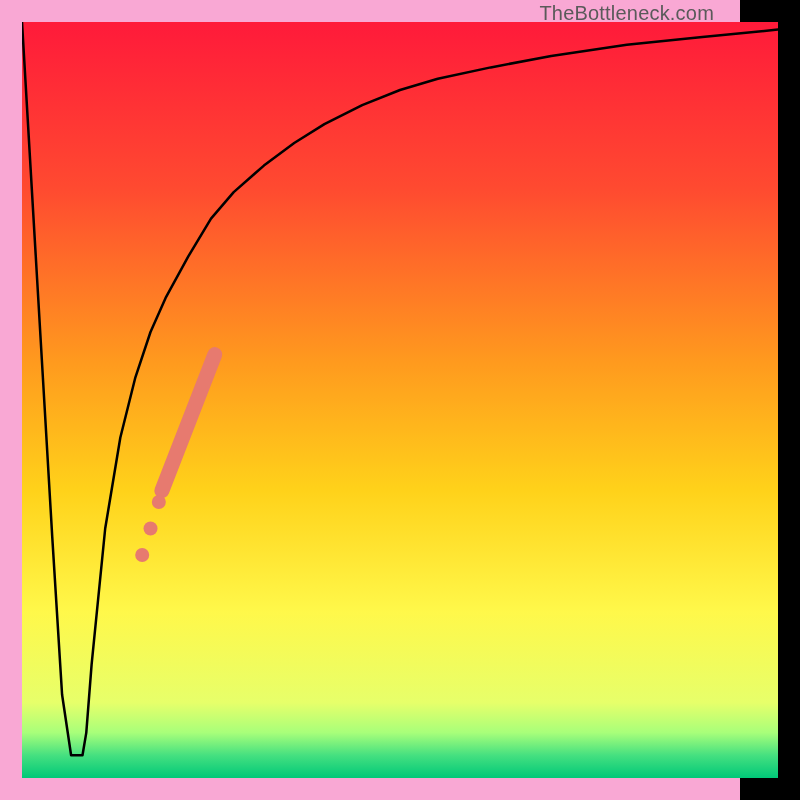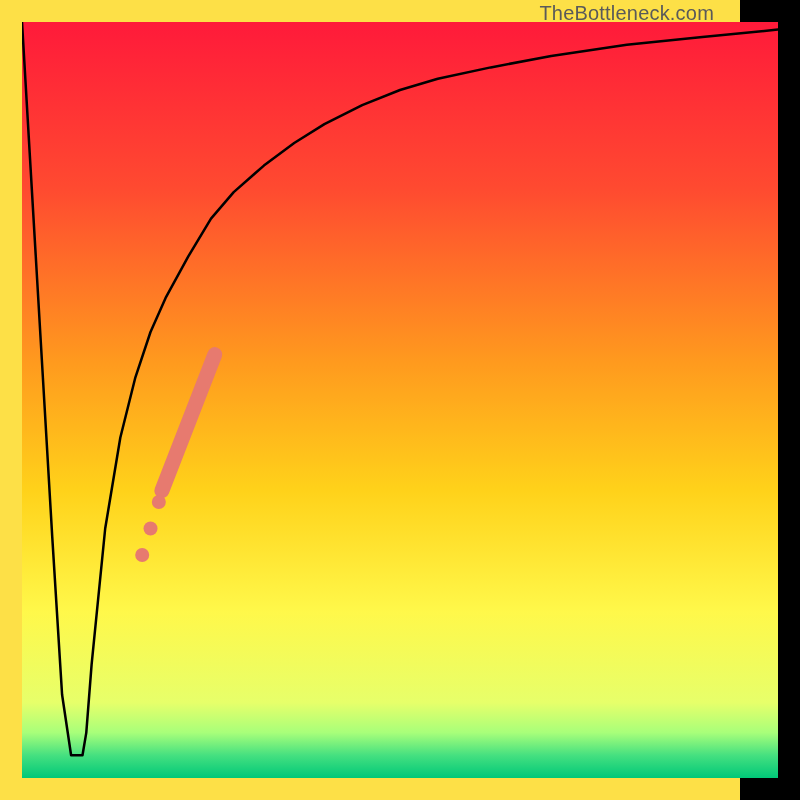--- a/index.html
+++ b/index.html
@@ -8,21 +8,21 @@
     width: 800px;
     height: 800px;
     overflow: hidden;
     background: #000;
     font-family: Arial, Helvetica, sans-serif;
   }
   .frame {
     position: relative;
     width: 740px;
     height: 800px;
-    background: #fde047;
+    background: #f9a8d4;
   }
   .plot-area {
     position: absolute;
     left: 22px;
     top: 22px;
     width: 756px;
     height: 756px;
     overflow: hidden;
   }
   .watermark {

